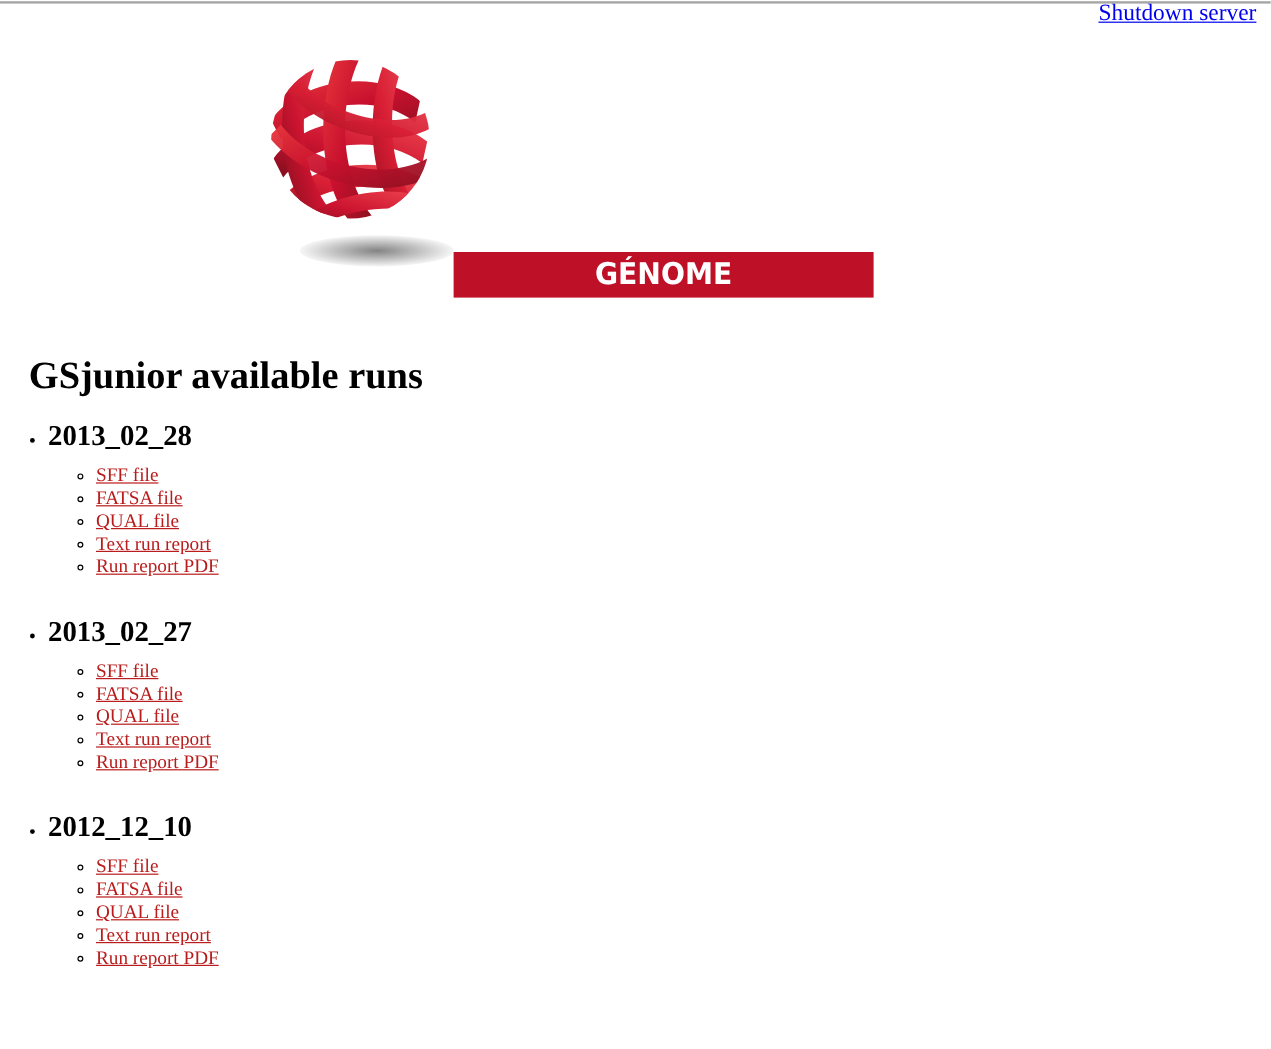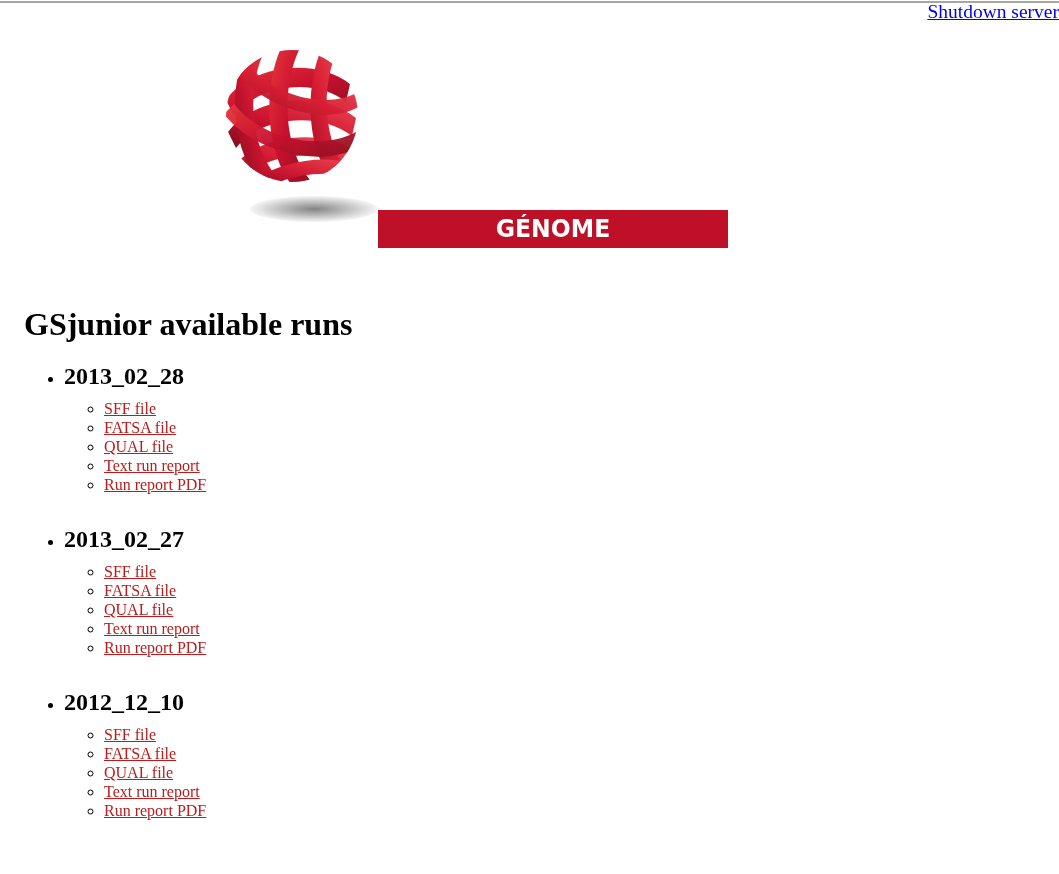--- a/index.html
+++ b/index.html
@@ -28,20 +28,21 @@
   }
 
   
   .toolbar {
     position: absolute;
     top: 0px;
     left: 0;
     width: 1059px;
     height: 26px;
     text-align: right;
+    padding-right: 12px;
     box-sizing: border-box;
   }
   .toolbar a {
     font-family: "Liberation Serif", "DejaVu Serif", serif;
     font-size: 19.5px;
     line-height: 24px;
     color: #0000ee;
     text-decoration: underline;
   }
 
@@ -101,36 +102,36 @@
     text-align: center;
     color: #ffffff;
     letter-spacing: 0px;
     transform: scaleX(0.94);
   }
 
   
   .content {
     position: absolute;
     left: 0;
-    top: 284px;
+    top: 272px;
     width: 1040px;
   }
   h1.page-title {
     margin: 0;
     padding: 21px 0 0 24px;
     font-family: "Liberation Serif", "DejaVu Serif", serif;
     font-size: 32px;
     font-weight: bold;
     line-height: 38px;
     color: #000000;
   }
 
   ul.run-list {
     margin: 18px 0 0 0;
-    padding-left: 64px;
+    padding-left: 40px;
     list-style-type: disc;
   }
   ul.run-list > li {
     margin: 0 0 0 0;
     padding: 0;
   }
   .run-date {
     font-size: 24px;
     font-weight: bold;
     line-height: 30px;

